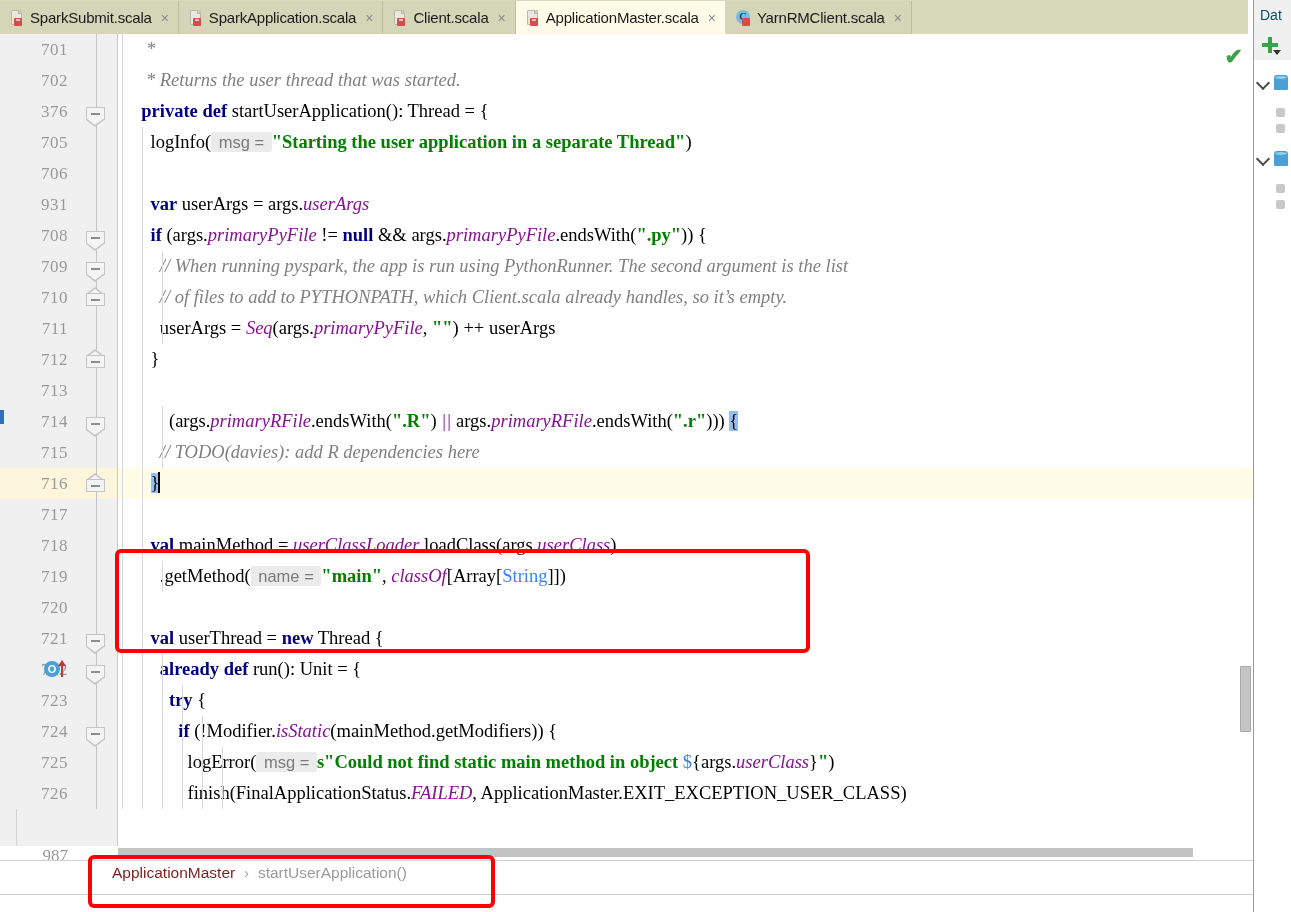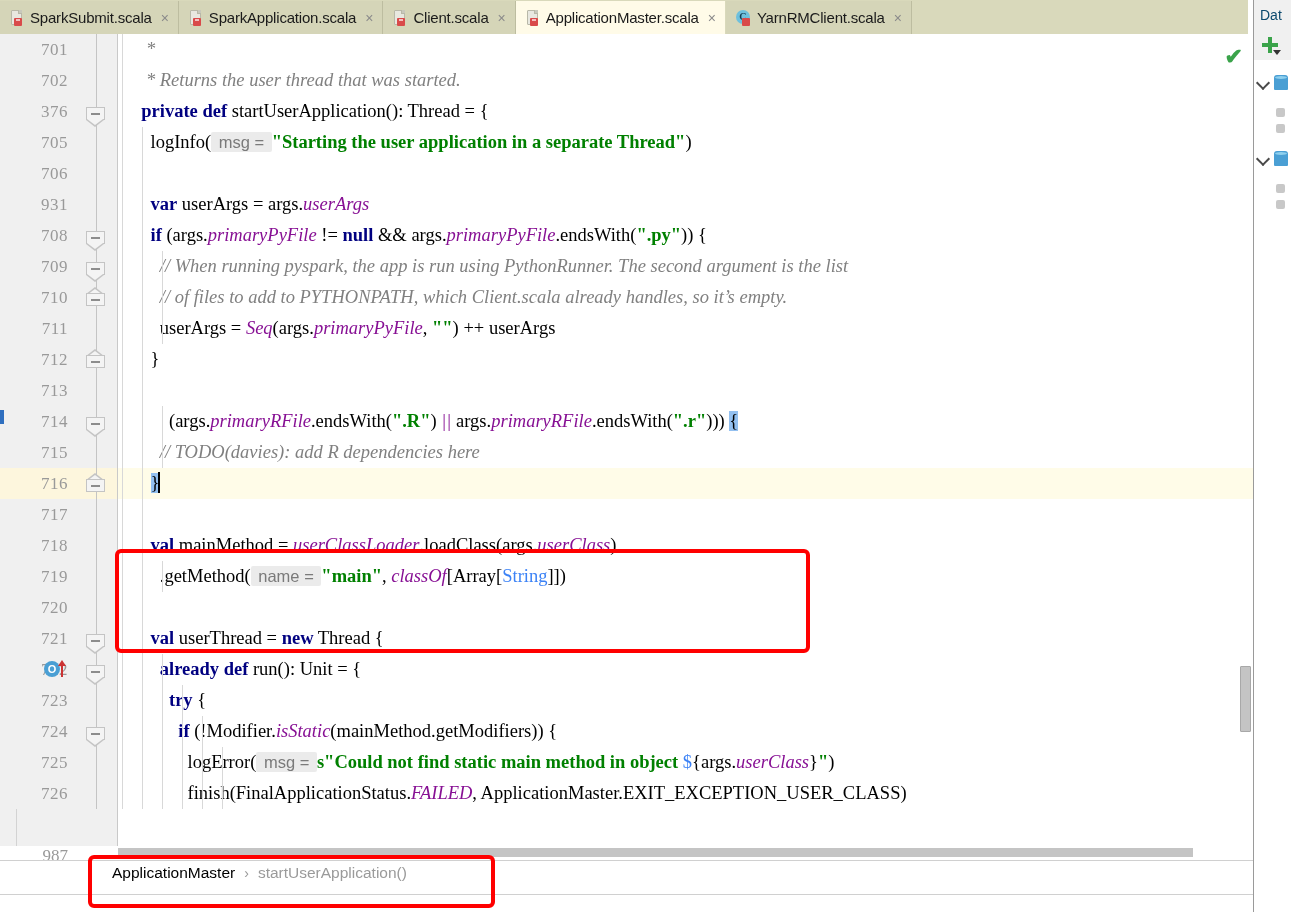--- a/index.html
+++ b/index.html
@@ -148,21 +148,21 @@
 
   .hscrollwrap { position:absolute; left:0; top:846px; width:1253px; height:14px;
                  background:#fff; }
   .hscroll { position:absolute; left:118px; top:848px; width:1075px; height:9px;
              background:#c4c4c4; }
 
   .crumbbar { position:absolute; left:0; top:860px; width:1253px; height:52px;
               background:#fff; border-top:1px solid #d0d0d0; }
   .crumb { position:absolute; left:112px; top:864px; display:flex; align-items:center;
            gap:9px; font-size:15.5px; }
-  .crumb .c1 { color:#000000; }
+  .crumb .c1 { color:#7f1d1d; }
   .crumb .sep { color:#9a9a9a; font-size:14px; }
   .crumb .c2 { color:#9a9a9a; }
   .bottomline { position:absolute; left:0; top:894px; width:1253px; height:1px;
                 background:#d0d0d0; }
   .lastnum { position:absolute; left:0; top:846px; width:78px; text-align:right;
              padding-right:10px; font-family:"Liberation Serif",serif; font-size:17px;
              color:#999; }
 </style>
 </head>
 <body>

